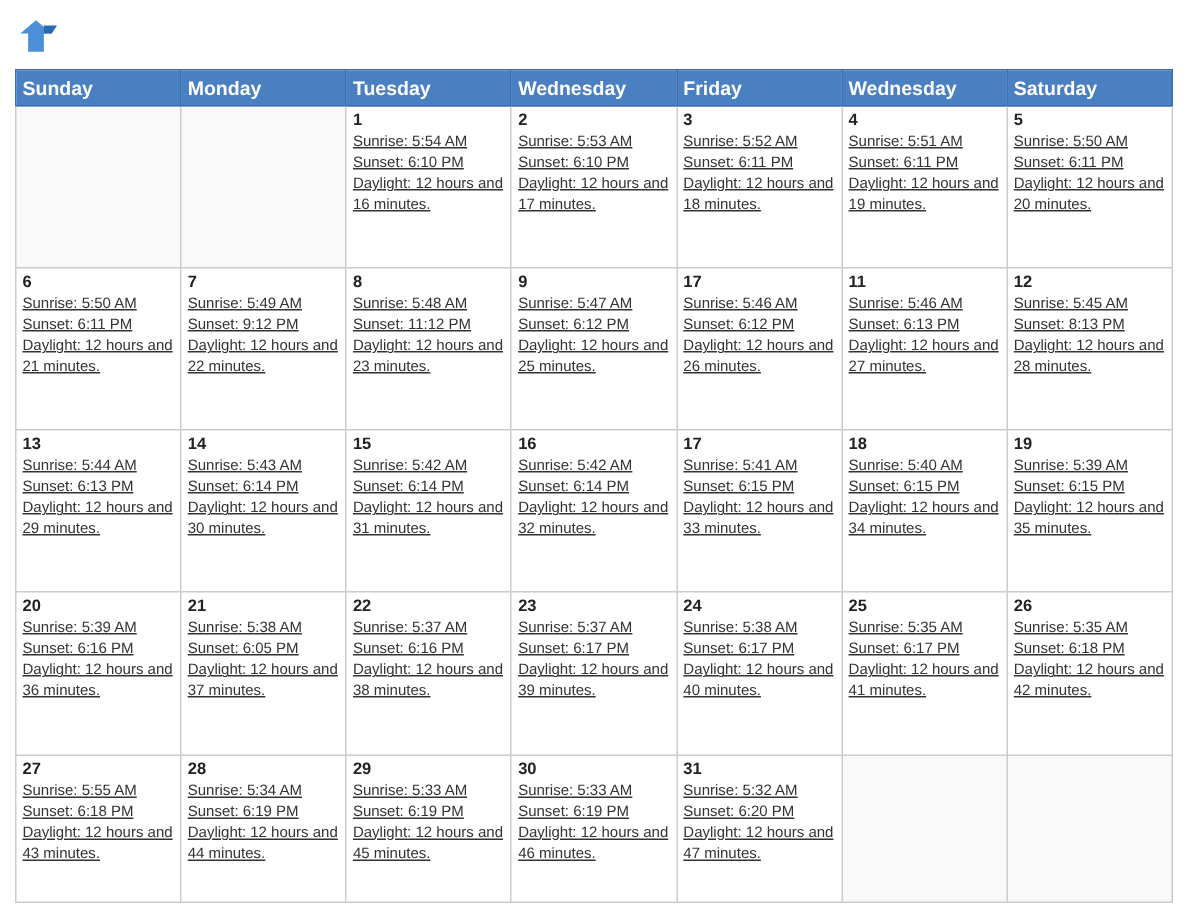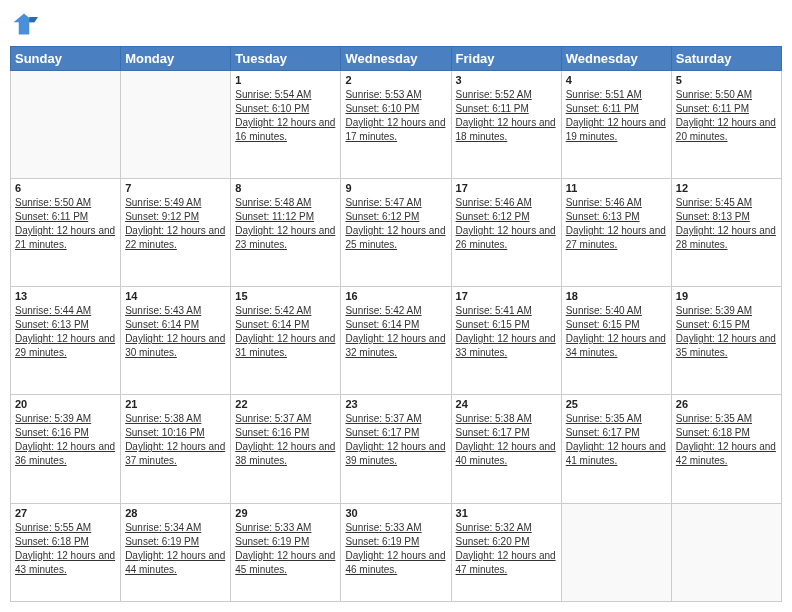--- a/index.html
+++ b/index.html
@@ -256,21 +256,21 @@
         <tr>
           <td>
             <div class="day-number">20</div>
             <div class="day-info">Sunrise: 5:39 AM
 Sunset: 6:16 PM
 Daylight: 12 hours and 36 minutes.</div>
           </td>
           <td>
             <div class="day-number">21</div>
             <div class="day-info">Sunrise: 5:38 AM
-Sunset: 10:16 PM
+Sunset: 6:05 PM
 Daylight: 12 hours and 37 minutes.</div>
           </td>
           <td>
             <div class="day-number">22</div>
             <div class="day-info">Sunrise: 5:37 AM
 Sunset: 6:16 PM
 Daylight: 12 hours and 38 minutes.</div>
           </td>
           <td>
             <div class="day-number">23</div>

